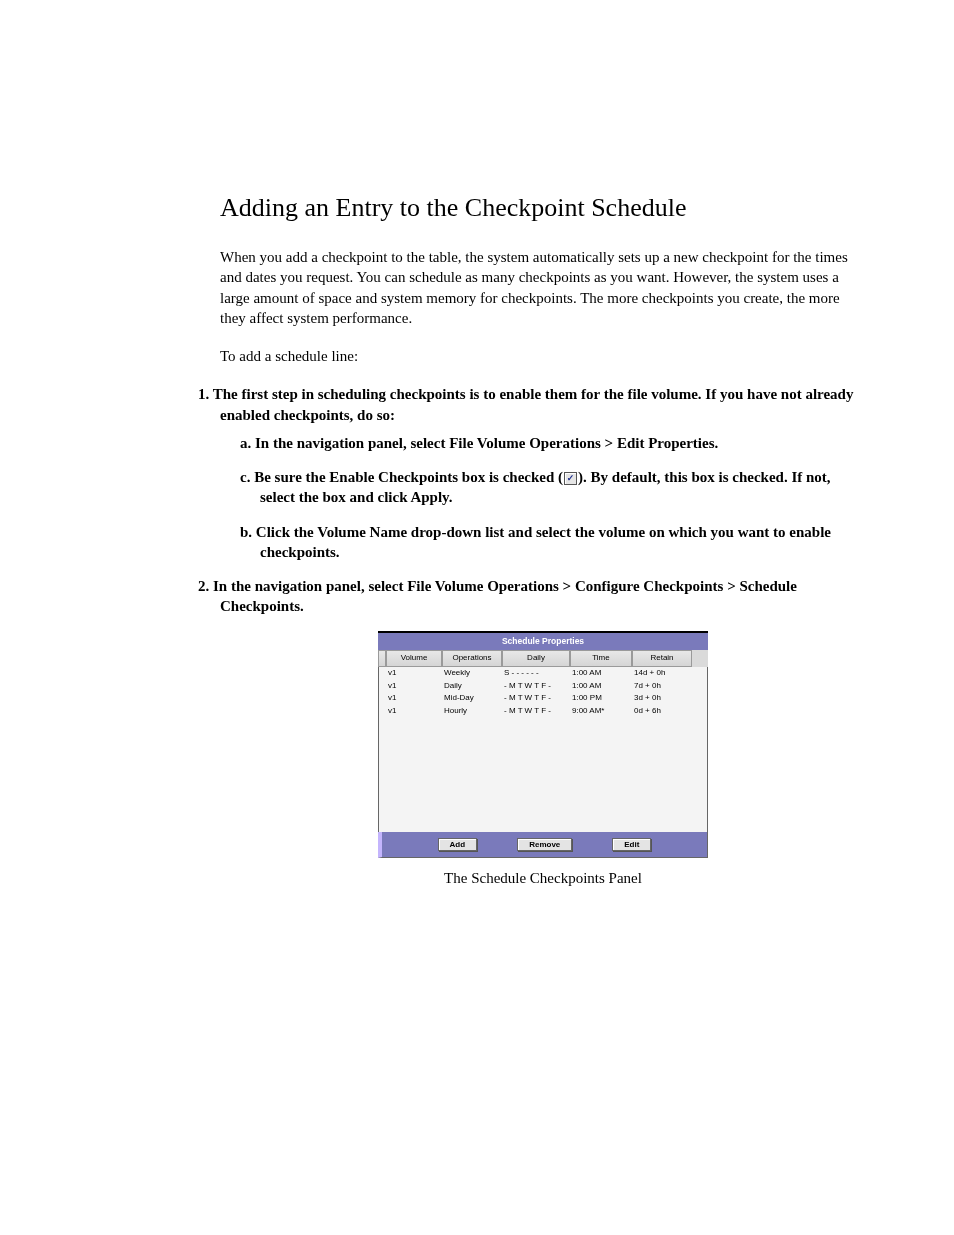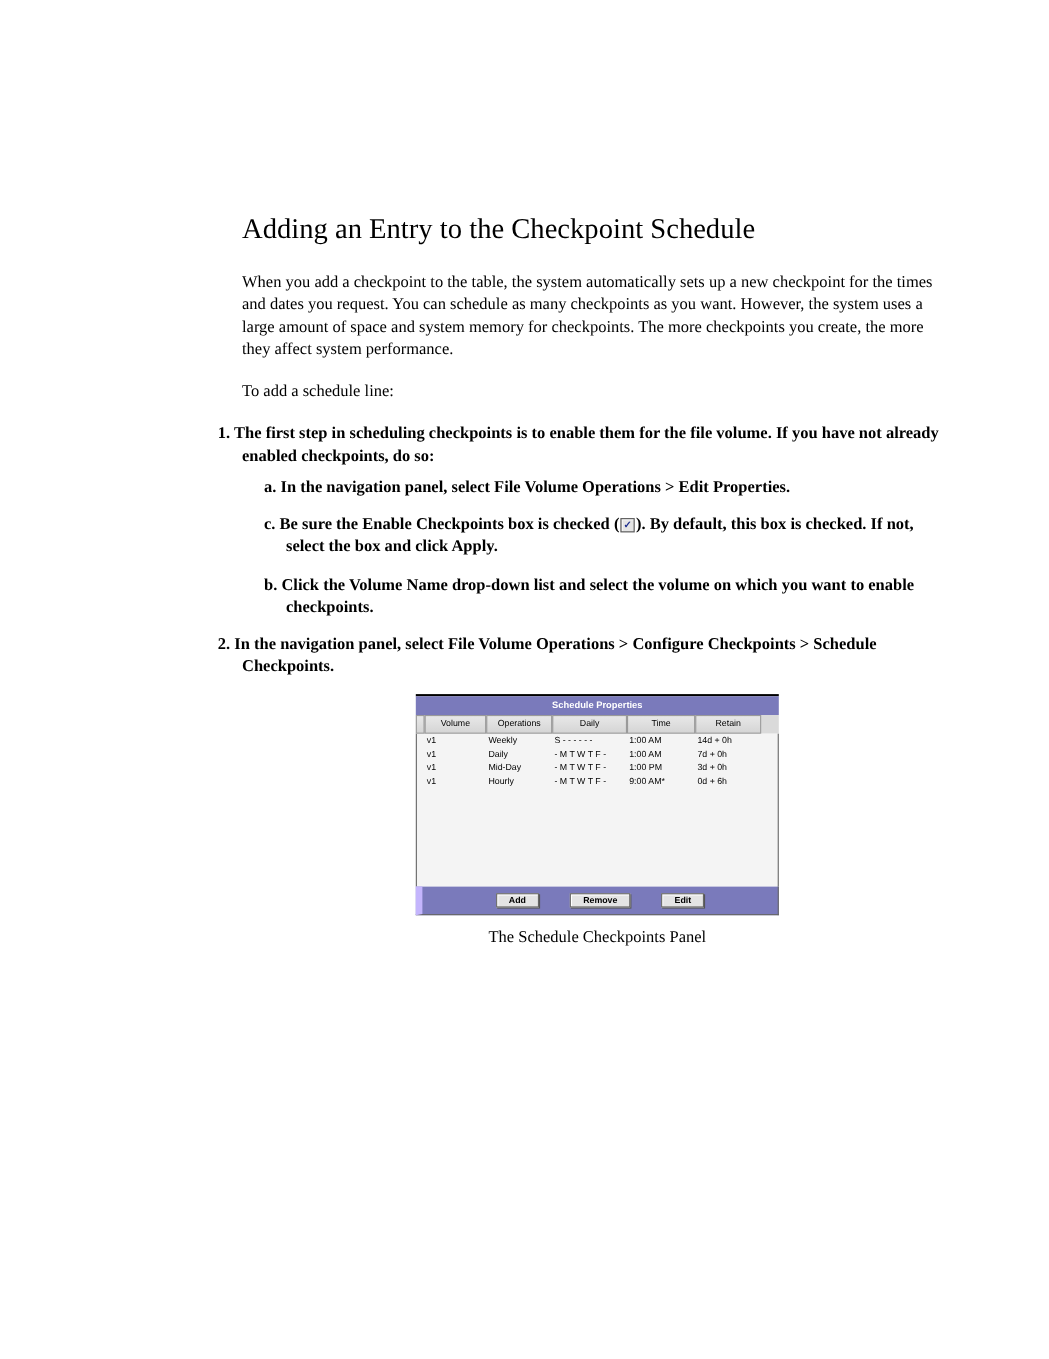--- a/index.html
+++ b/index.html
@@ -101,31 +101,31 @@
     overflow:hidden;
   }
   .col-lead { flex:0 0 6px; }
   .col-vol  { flex:0 0 56px; }
   .col-desc { flex:0 0 60px; }
   .col-days { flex:0 0 68px; }
   .col-time { flex:0 0 62px; }
   .col-ret  { flex:0 0 60px; }
   .panel-body {
     background:#f4f4f4;
-    height:139px;
+    height:165px;
     border-left:1px solid #666;
     border-right:1px solid #666;
   }
   .panel-footer {
     background:#7a7abb;
     padding:6px 0;
     display:flex;
     justify-content:center;
-    gap:28px;
-    border-left:6px solid #c4b5fd;
+    gap:40px;
+    border-left:4px solid #c4b5fd;
     border-right:1px solid #666;
     border-bottom:1px solid #666;
   }
   .btn {
     font-family: Tahoma, Arial, sans-serif;
     font-size:8px;
     font-weight:bold;
     padding:1px 11px;
     background:#e4e4e4;
     border:1px solid #666;

